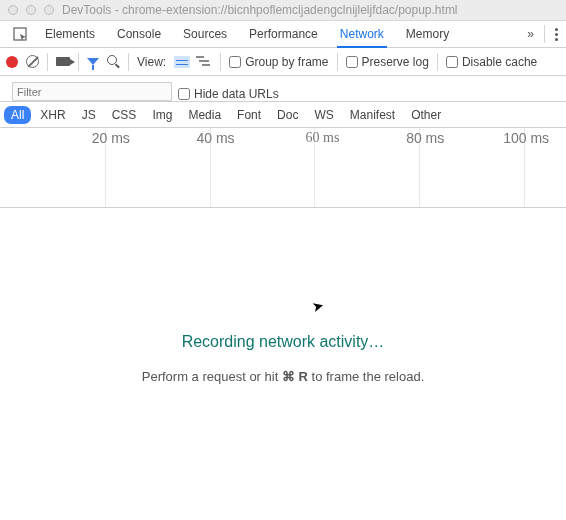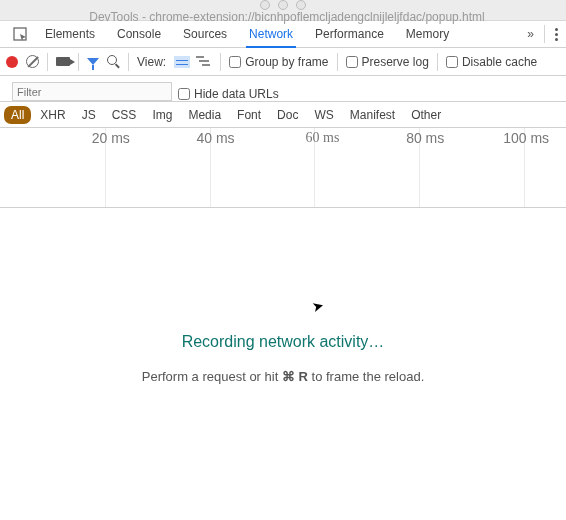--- a/index.html
+++ b/index.html
@@ -12,21 +12,20 @@
     background: #fff;
     overflow: hidden;
   }
   .titlebar {
     height: 21px;
     background: #ececec;
     display: flex;
     align-items: center;
     padding-left: 8px;
     border-bottom: 1px solid #d9d9d9;
-    flex-direction: column;
   }
   .traffic {
     display: flex;
     gap: 8px;
     margin-right: 8px;
   }
   .traffic span {
     width: 10px;
     height: 10px;
     border-radius: 50%;
@@ -272,21 +271,21 @@
     padding: 0 4px;
     gap: 2px;
   }
   .type {
     padding: 2px 7px;
     border-radius: 7px;
     color: #444;
     cursor: default;
   }
   .type.sel {
-    background: #a16207;
+    background: #3b82f6;
     color: #fff;
   }
   .timeline {
     height: 80px;
     border-bottom: 1px solid #d0d0d0;
     position: relative;
   }
   .timeline .col {
     position: absolute;
     top: 0;
@@ -349,22 +348,22 @@
   <div class="dock-icon">
     <svg width="15" height="15">
         <rect x="1" y="1" width="12" height="12" fill="none" stroke="#6a6a6a" stroke-width="1.3"></rect>
         <path d="M7 7 L13 10 L10 11 L9 14 Z" fill="#6a6a6a"></path>
       </svg>
   </div>
   <div class="tabs" id="tabs-slot">
       <div class="tab">Elements</div>
       <div class="tab">Console</div>
       <div class="tab">Sources</div>
+      <div class="tab">Performance</div>
       <div class="tab active">Network</div>
-      <div class="tab">Performance</div>
       <div class="tab">Memory</div>
     </div>
   <div class="end">
     <span class="chevrons">»</span>
     <span class="vsep"></span>
     <span class="kebab">
         <i></i>
         <i></i>
         <i></i>
       </span>

